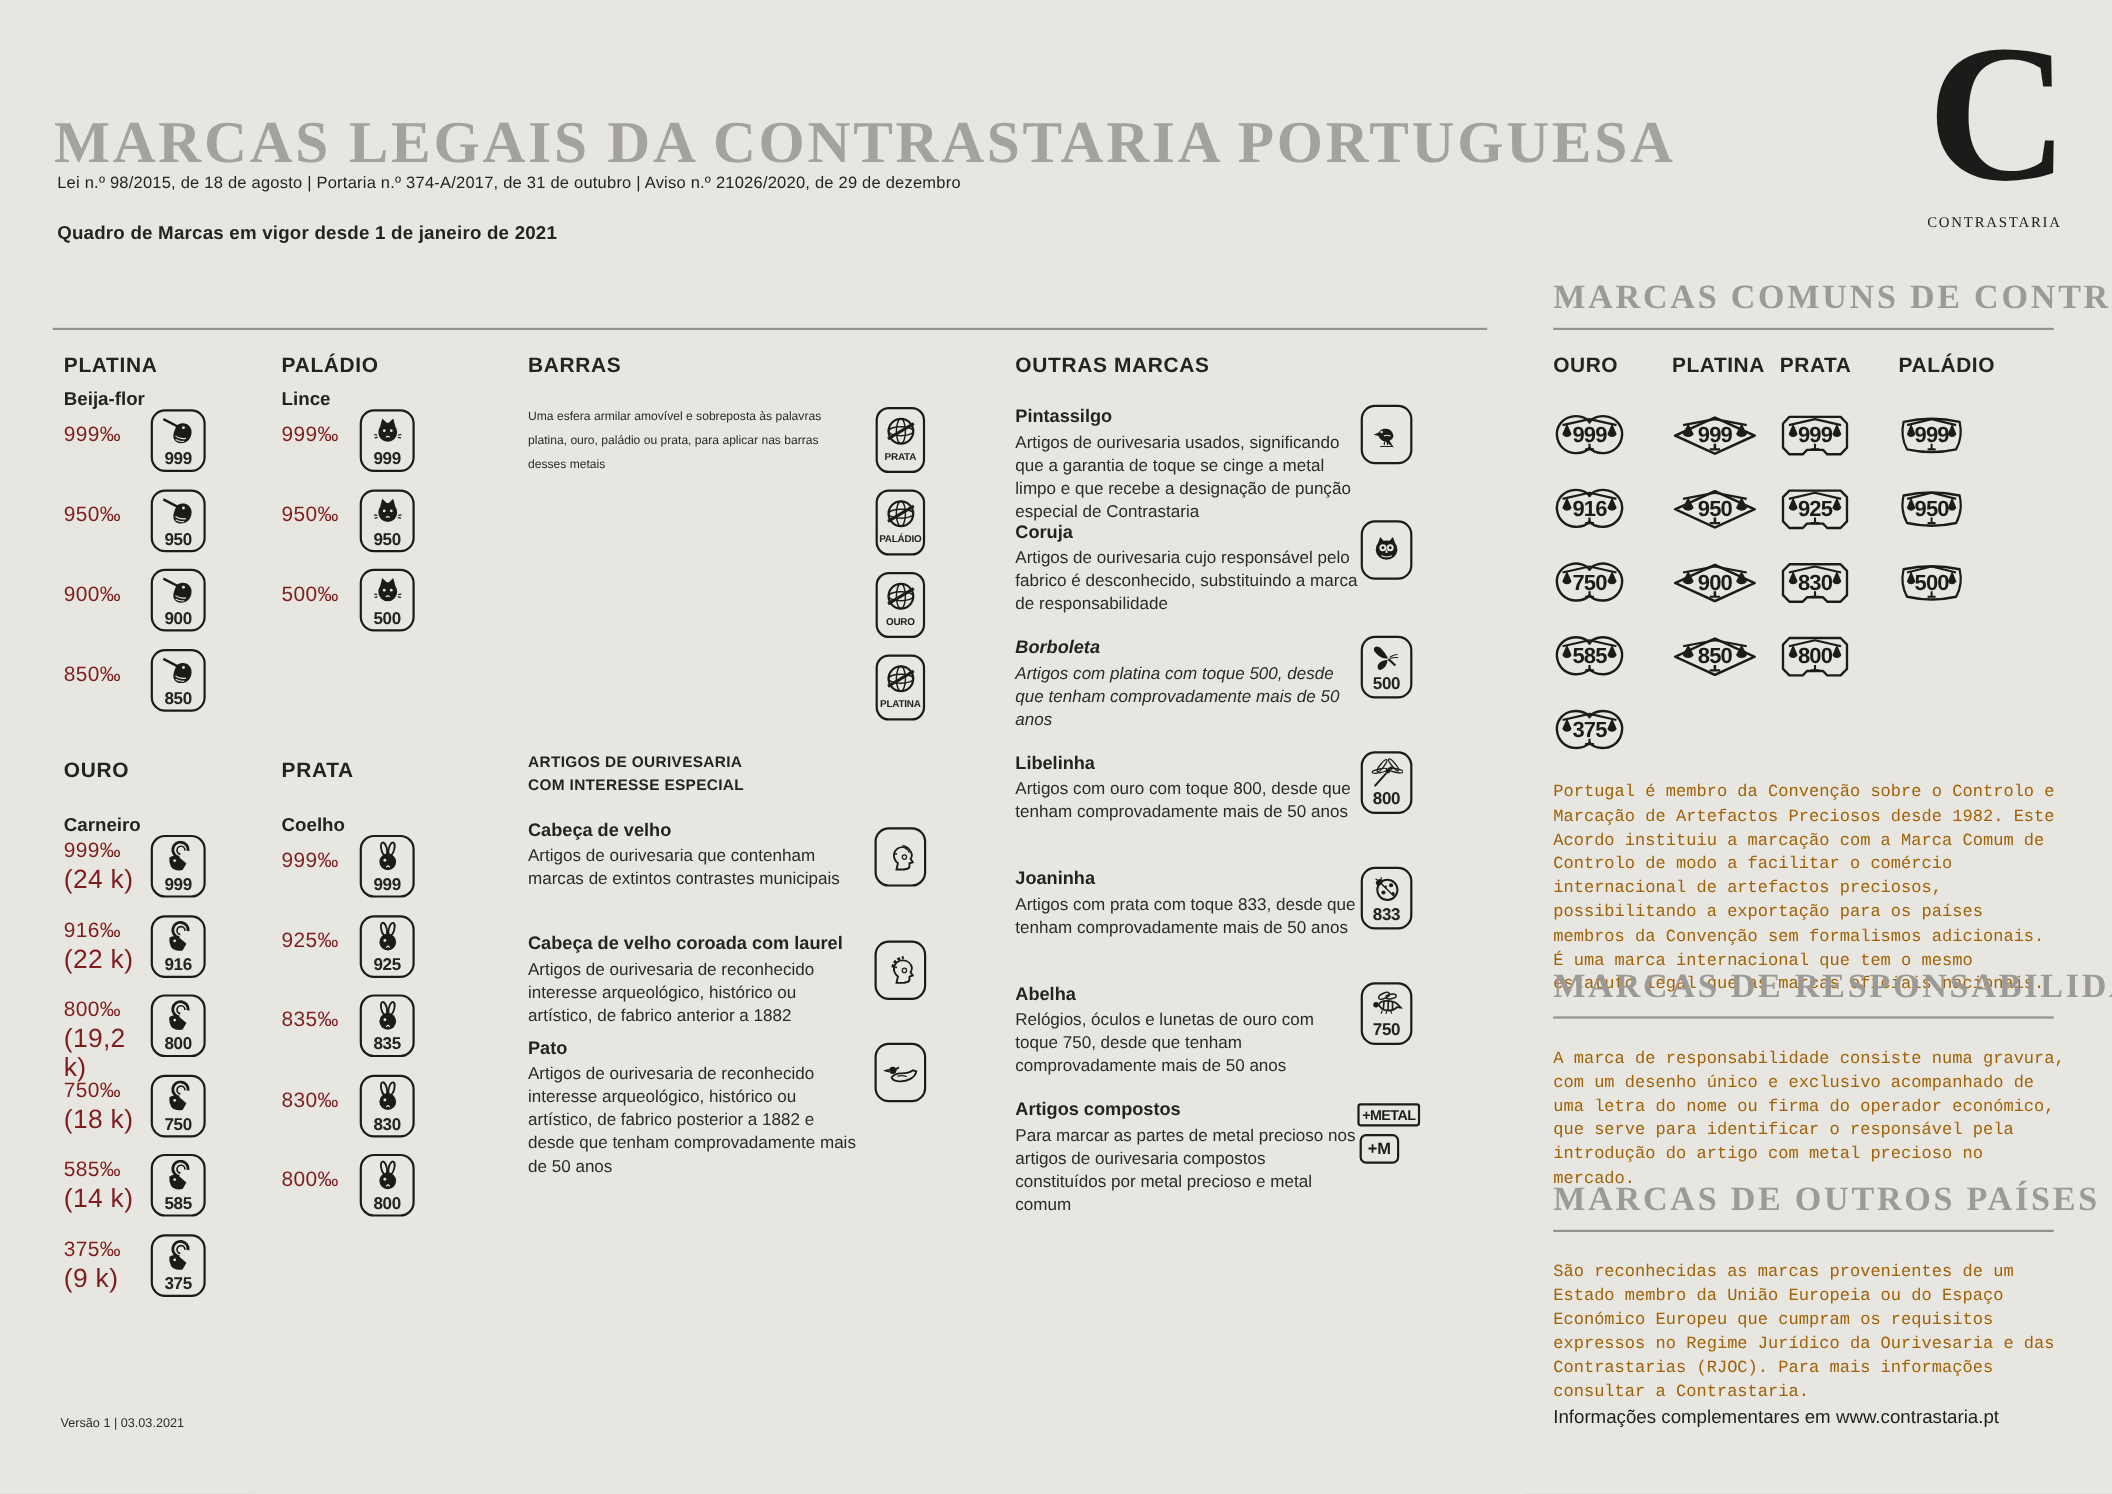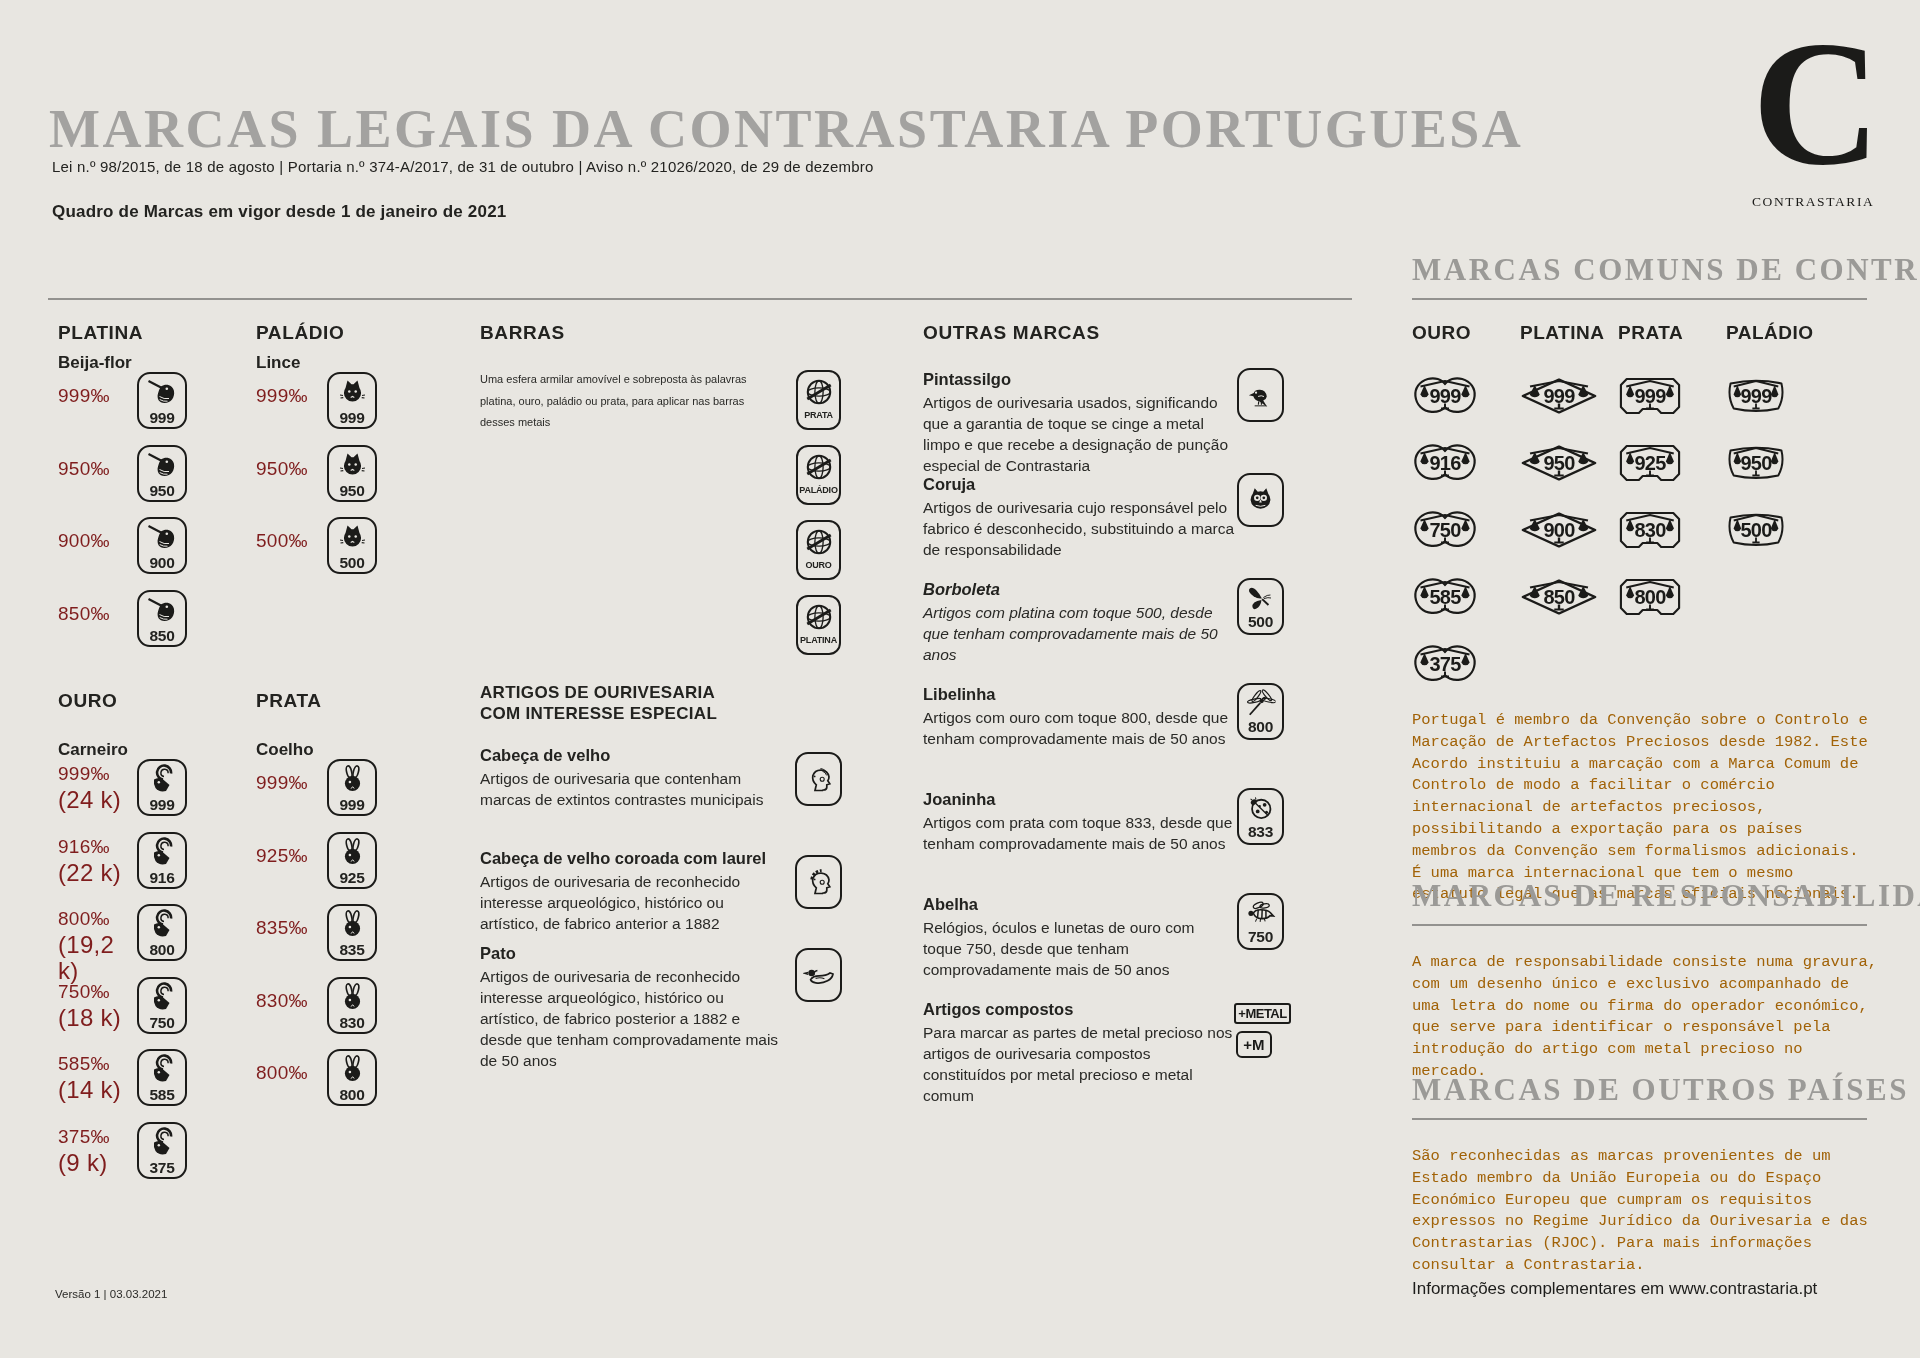--- a/index.html
+++ b/index.html
@@ -42,21 +42,21 @@
   .stamp-num{font-size:15.5px;font-weight:bold;letter-spacing:-.3px;line-height:1;margin-top:1px;}
   .stamp.barra{width:45px;height:60px;border-radius:12px;padding-top:4px;}
   .stamp.barra .ic{width:30px;height:32px;}
   .stamp-word{font-size:9px;font-weight:bold;letter-spacing:-.2px;line-height:1;margin-top:3px;white-space:nowrap;}
   .stamp.abs{position:absolute;}
   .stamp.noNum{height:54px;justify-content:center;padding-top:0;}
   #barras-col{position:absolute;left:480px;top:322px;width:302px;}
   #barras-col p{margin:25px 0 0;font-size:11px;line-height:21.5px;color:#2a2a27;}
   #barras-marks{position:absolute;left:796px;top:370px;display:flex;flex-direction:column;gap:15px;}
   #special-col{position:absolute;left:480px;top:682px;width:310px;}
-  .special-head{margin:0;font-size:17px;font-weight:bold;line-height:21px;letter-spacing:.3px;}
+  .special-head{margin:0;font-size:14px;font-weight:bold;line-height:21px;letter-spacing:.3px;}
   .txt-item{position:absolute;}
   .txt-item h4{margin:0;font-size:16.5px;font-weight:bold;}
   .txt-item p{margin:3px 0 0;font-size:15.5px;line-height:21px;color:#2a2a27;}
   #outras-title{position:absolute;left:923px;top:322px;}
   .flat-mark{position:absolute;box-sizing:border-box;border:2.2px solid #1b1b19;background:transparent;
              display:flex;align-items:center;justify-content:center;font-weight:bold;color:#1b1b19;}
   #fm-metal{left:1234px;top:1003px;width:57px;height:21px;border-radius:3px;font-size:13px;letter-spacing:-.5px;}
   #fm-m{left:1236px;top:1031px;width:36px;height:27px;border-radius:6px;font-size:15px;}
   
   .cm-col{position:absolute;top:322px;}

